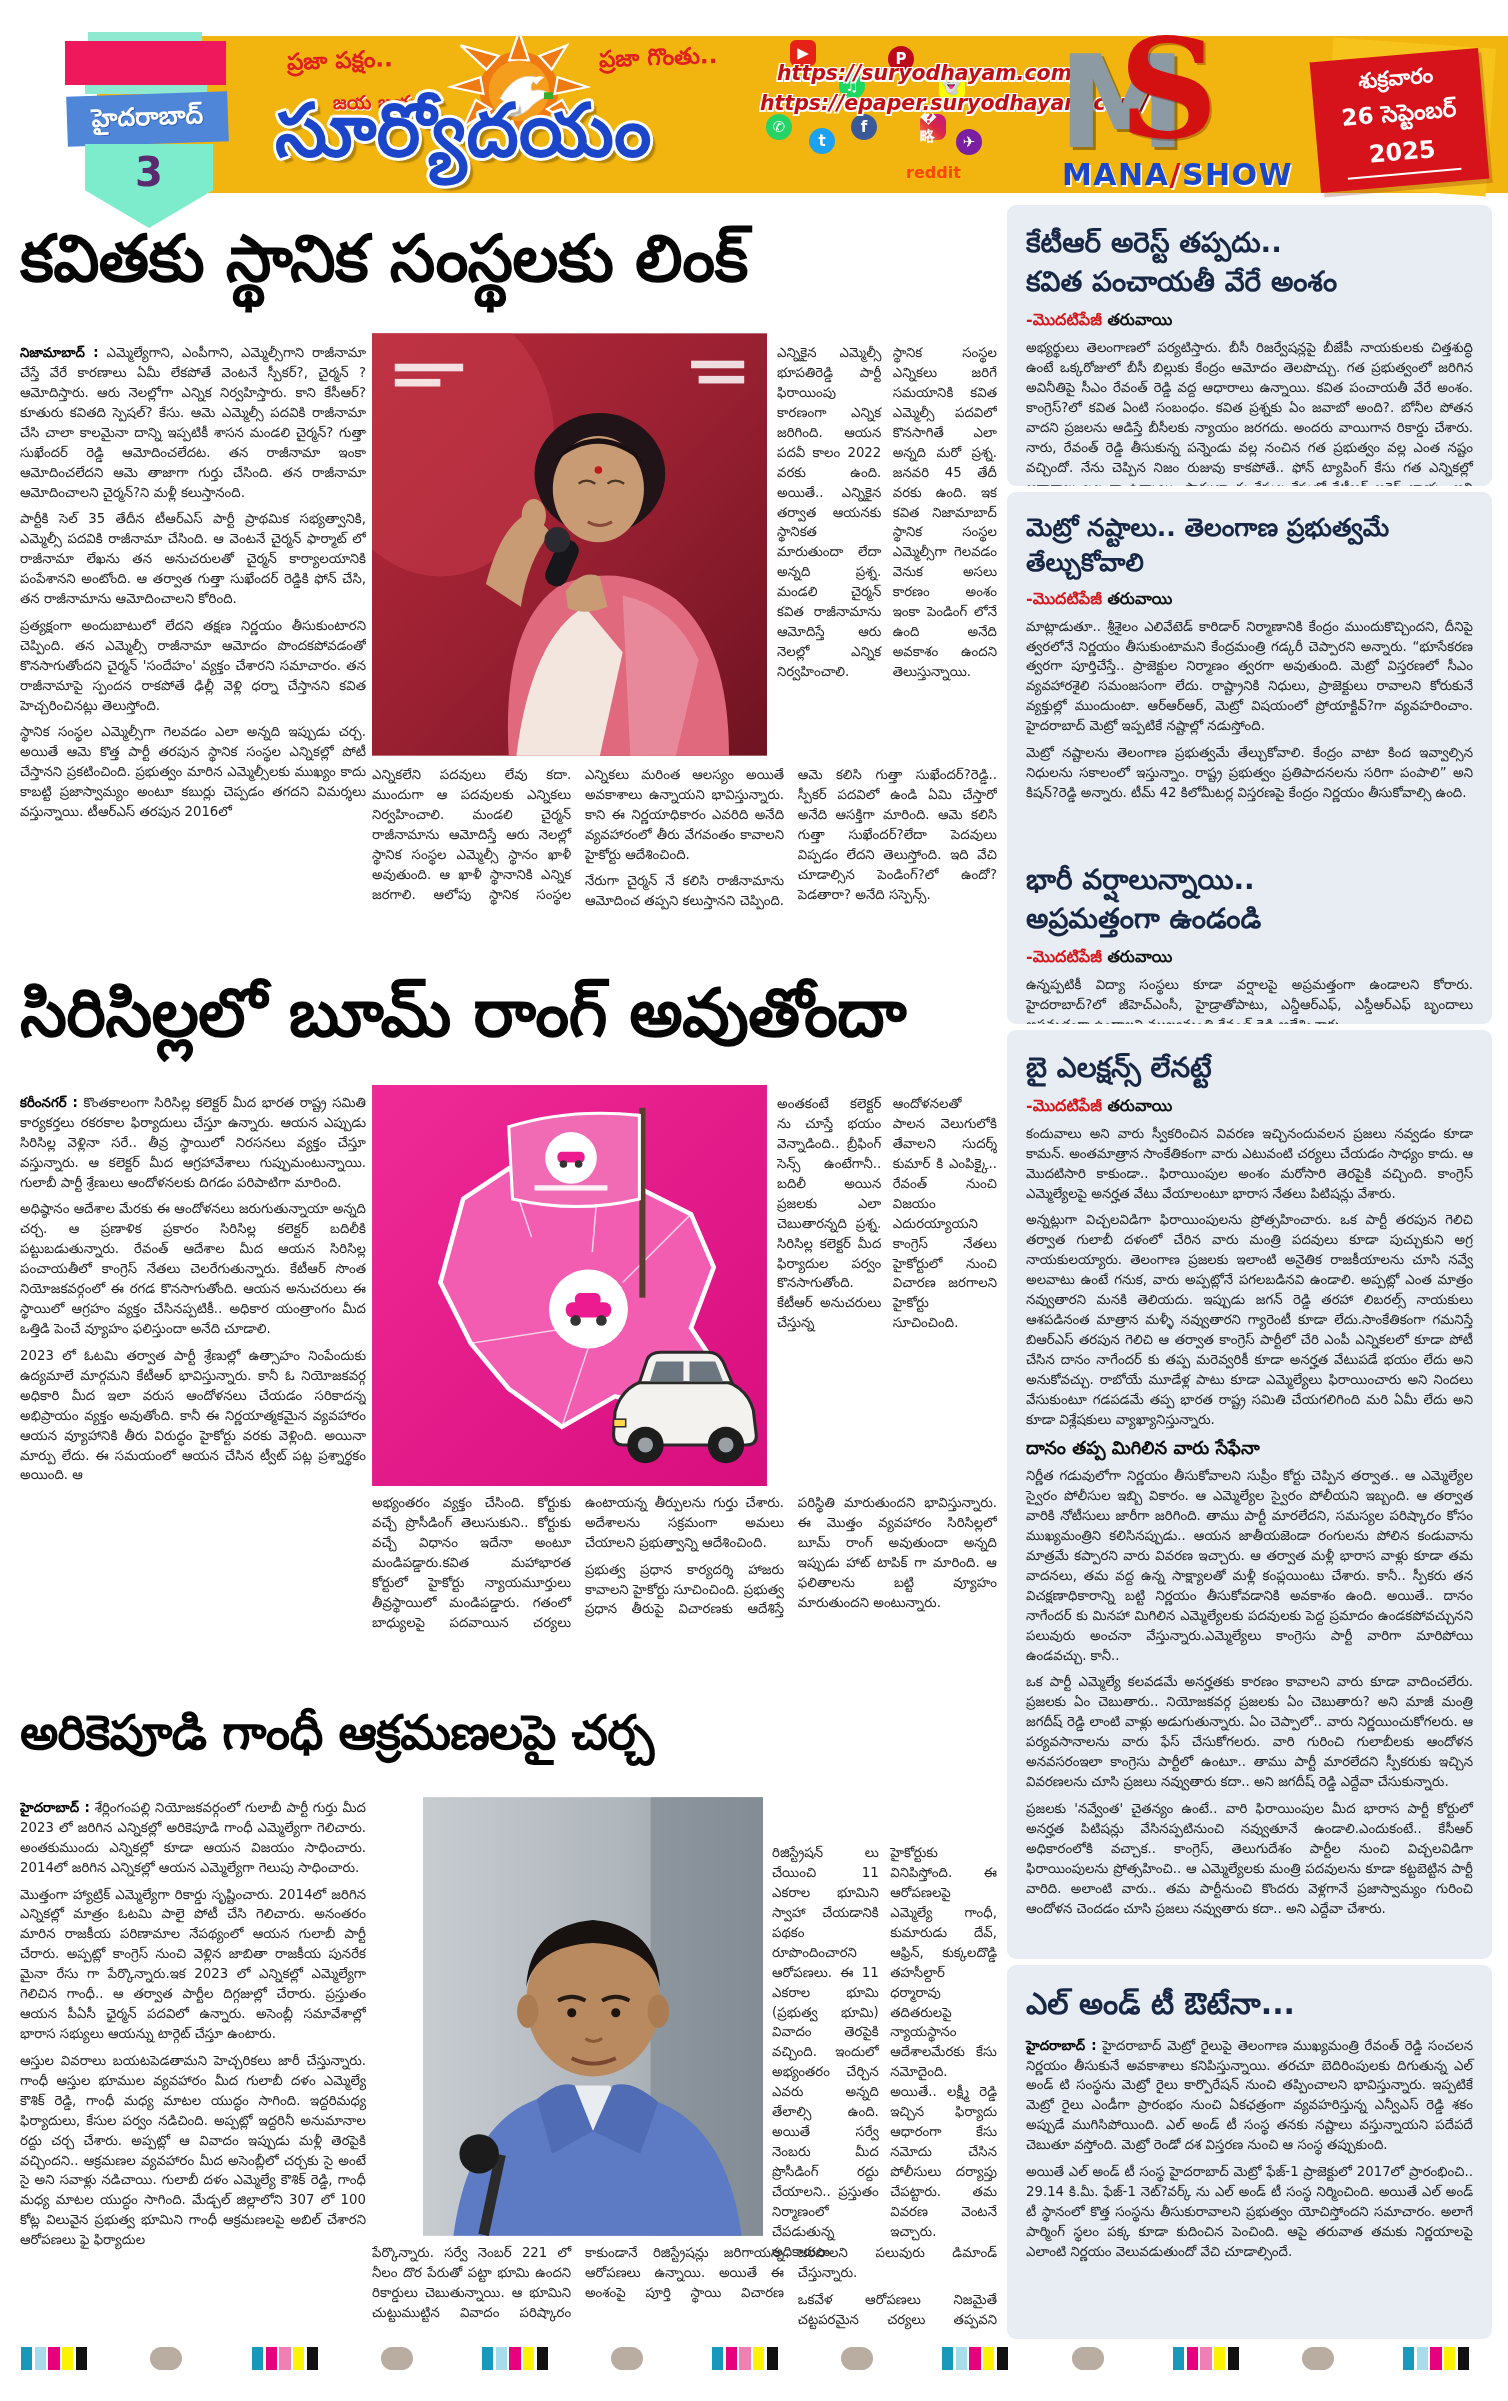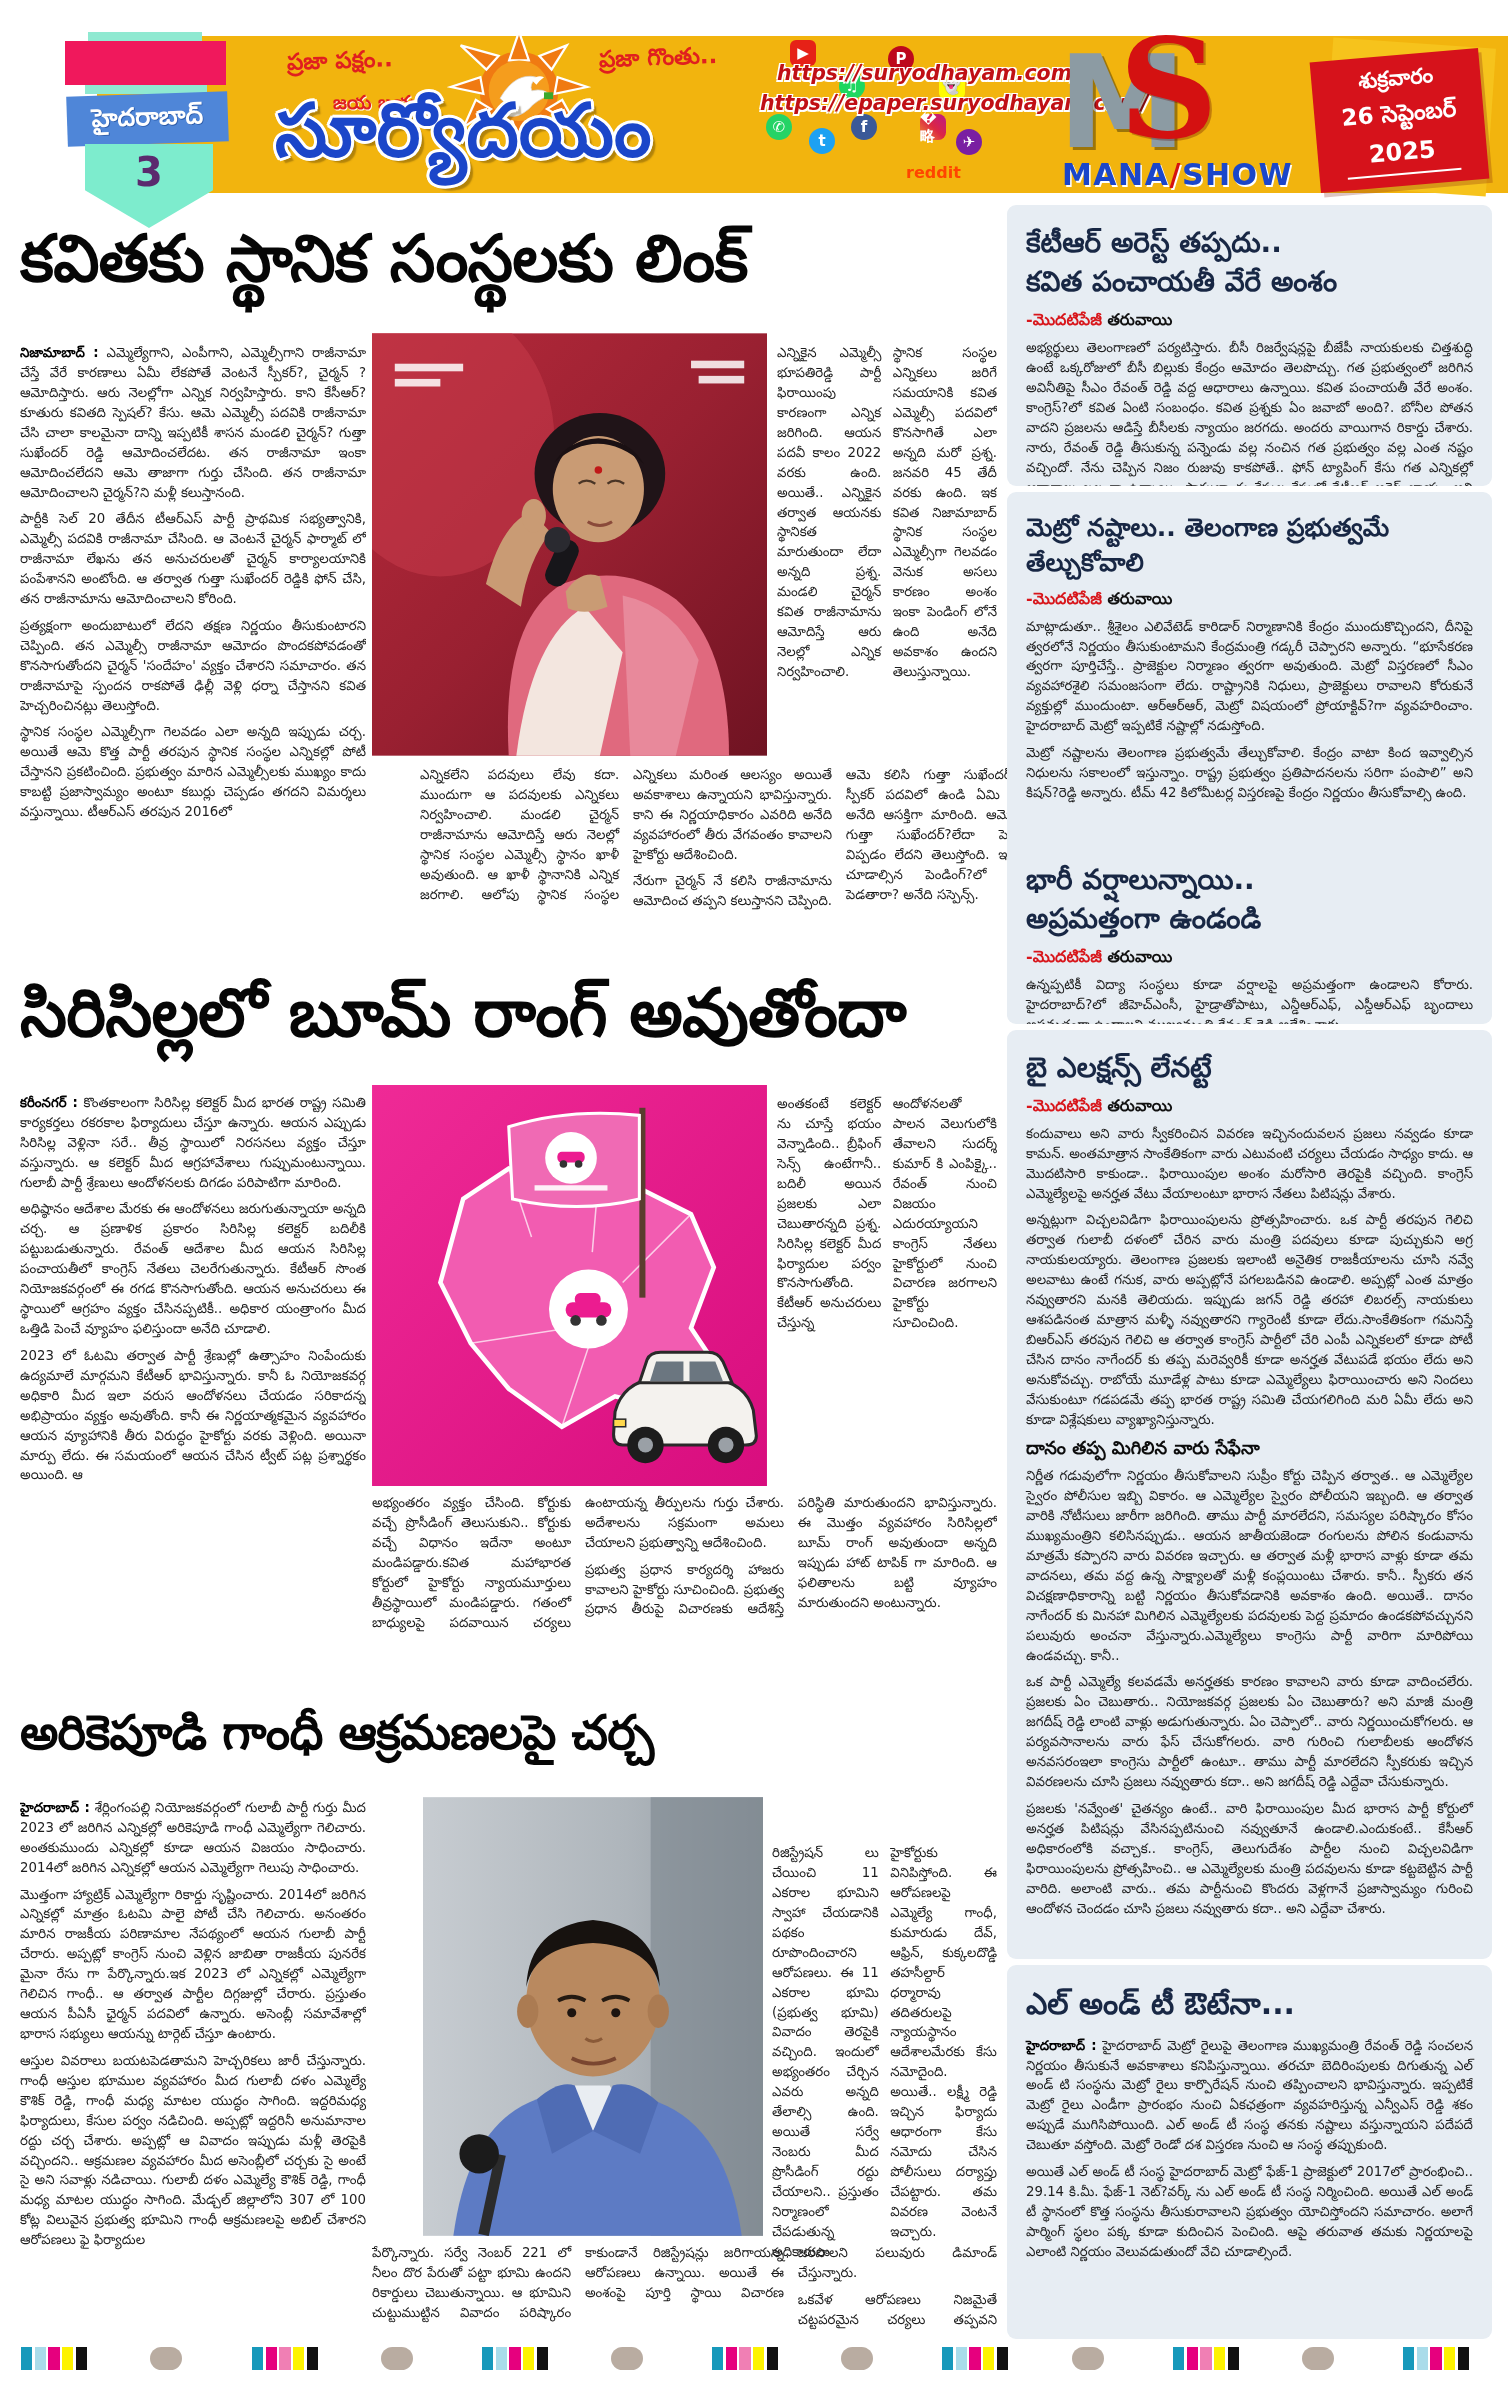--- a/index.html
+++ b/index.html
@@ -150,21 +150,21 @@
     <span class="l2">26 సెప్టెంబర్</span>
     <span class="l3">2025</span>
     <span class="flag-rule"></span>
   </div>
 
   <div class="abs main-headline h1a">కవితకు స్థానిక సంస్థలకు లింక్</div>
 
   <div class="txtcol" style="left:20px;top:343px;width:346px;height:597px;">
     <p class="para"><b class="dl">నిజామాబాద్ :</b> <span>ఎమ్మెల్యేగాని, ఎంపీగాని, ఎమ్మెల్సీగాని రాజీనామా చేస్తే వేరే కారణాలు ఏమీ లేకపోతే వెంటనే స్పీకర్?, చైర్మన్ ?ఆమోదిస్తారు. ఆరు నెలల్లోగా ఎన్నిక నిర్వహిస్తారు. కాని కేసీఆర్? కూతురు కవితది స్పెషల్? కేసు. ఆమె ఎమ్మెల్సీ పదవికి రాజీనామా చేసి చాలా కాలమైనా దాన్ని ఇప్పటికీ శాసన మండలి చైర్మన్? గుత్తా సుఖేందర్ రెడ్డి ఆమోదించలేదట. తన రాజీనామా ఇంకా ఆమోదించలేదని ఆమె తాజాగా గుర్తు చేసింది. తన రాజీనామా ఆమోదించాలని చైర్మన్?ని మళ్లీ కలుస్తానంది.</span></p>
     <div>
-        <p class="para">పార్టీకి సెల్ 20 తేదీన టీఆర్ఎస్ పార్టీ ప్రాథమిక సభ్యత్వానికి, ఎమ్మెల్సీ పదవికి రాజీనామా చేసింది. ఆ వెంటనే చైర్మన్ ఫార్మాట్ లో రాజీనామా లేఖను తన అనుచరులతో చైర్మన్ కార్యాలయానికి పంపేశానని అంటోంది. ఆ తర్వాత గుత్తా సుఖేందర్ రెడ్డికి ఫోన్ చేసి, తన రాజీనామాను ఆమోదించాలని కోరింది.</p>
+        <p class="para">పార్టీకి సెల్ 35 తేదీన టీఆర్ఎస్ పార్టీ ప్రాథమిక సభ్యత్వానికి, ఎమ్మెల్సీ పదవికి రాజీనామా చేసింది. ఆ వెంటనే చైర్మన్ ఫార్మాట్ లో రాజీనామా లేఖను తన అనుచరులతో చైర్మన్ కార్యాలయానికి పంపేశానని అంటోంది. ఆ తర్వాత గుత్తా సుఖేందర్ రెడ్డికి ఫోన్ చేసి, తన రాజీనామాను ఆమోదించాలని కోరింది.</p>
         <p class="para">ప్రత్యక్షంగా అందుబాటులో లేదని తక్షణ నిర్ణయం తీసుకుంటారని చెప్పింది. తన ఎమ్మెల్సీ రాజీనామా ఆమోదం పొందకపోవడంతో కొనసాగుతోందని చైర్మన్ 'సందేహం' వ్యక్తం చేశారని సమాచారం. తన రాజీనామాపై స్పందన రాకపోతే ఢిల్లీ వెళ్లి ధర్నా చేస్తానని కవిత హెచ్చరించినట్లు తెలుస్తోంది.</p>
         <p class="para">స్థానిక సంస్థల ఎమ్మెల్సీగా గెలవడం ఎలా అన్నది ఇప్పుడు చర్చ. అయితే ఆమె కొత్త పార్టీ తరపున స్థానిక సంస్థల ఎన్నికల్లో పోటీ చేస్తానని ప్రకటించింది. ప్రభుత్వం మారిన ఎమ్మెల్సీలకు ముఖ్యం కాదు కాబట్టి ప్రజాస్వామ్యం అంటూ కబుర్లు చెప్పడం తగదని విమర్శలు వస్తున్నాయి. టీఆర్ఎస్ తరపున 2016లో</p>
       </div>
   </div>
 
   <div class="photo" style="left:372px;top:333px;width:395px;height:423px;">
     <svg width="395" height="423" viewBox="0 0 520 556">
       <defs>
         <linearGradient id="bg1" x1="0" y1="0" x2="1" y2="1">
           <stop offset="0" stop-color="#b72a3b"></stop>
@@ -200,21 +200,21 @@
     </svg>
   </div>
 
   <div class="txtcol two-col" style="left:777px;top:343px;width:220px;height:410px;font-size:12px;">
     <div>
         <p class="para">ఎన్నికైన ఎమ్మెల్సీ భూపతిరెడ్డి పార్టీ ఫిరాయింపు కారణంగా ఎన్నిక జరిగింది. ఆయన పదవీ కాలం 2022 వరకు ఉంది. అయితే.. ఎన్నికైన తర్వాత ఆయనకు స్థానికత మారుతుందా లేదా అన్నది ప్రశ్న. మండలి చైర్మన్ కవిత రాజీనామాను ఆమోదిస్తే ఆరు నెలల్లో ఎన్నిక నిర్వహించాలి.</p>
         <p class="para">స్థానిక సంస్థల ఎన్నికలు జరిగే సమయానికి కవిత ఎమ్మెల్సీ పదవిలో కొనసాగితే ఎలా అన్నది మరో ప్రశ్న. జనవరి 45 తేదీ వరకు ఉంది. ఇక కవిత నిజామాబాద్ స్థానిక సంస్థల ఎమ్మెల్సీగా గెలవడం వెనుక అసలు కారణం అంశం ఇంకా పెండింగ్ లోనే ఉంది అనేది అవకాశం ఉందని తెలుస్తున్నాయి.</p>
       </div>
   </div>
 
-  <div class="txtcol three-col" style="left:372px;top:765px;width:625px;height:176px;margin-left:48px;">
+  <div class="txtcol three-col" style="left:372px;top:765px;width:625px;height:176px;">
     <div>
         <p class="para">ఎన్నికలేని పదవులు లేవు కదా. ముందుగా ఆ పదవులకు ఎన్నికలు నిర్వహించాలి. మండలి చైర్మన్ రాజీనామాను ఆమోదిస్తే ఆరు నెలల్లో స్థానిక సంస్థల ఎమ్మెల్సీ స్థానం ఖాళీ అవుతుంది. ఆ ఖాళీ స్థానానికి ఎన్నిక జరగాలి. ఆలోపు స్థానిక సంస్థల ఎన్నికలు మరింత ఆలస్యం అయితే అవకాశాలు ఉన్నాయని భావిస్తున్నారు. కాని ఈ నిర్ణయాధికారం ఎవరిది అనేది వ్యవహారంలో తీరు వేగవంతం కావాలని హైకోర్టు ఆదేశించింది.</p>
         <p class="para">నేరుగా చైర్మన్ నే కలిసి రాజీనామాను ఆమోదించ తప్పని కలుస్తానని చెప్పింది. ఆమె కలిసి గుత్తా సుఖేందర్?రెడ్డి.. స్పీకర్ పదవిలో ఉండి ఏమి చేస్తారో అనేది ఆసక్తిగా మారింది. ఆమె కలిసి గుత్తా సుఖేందర్?లేదా పెదవులు విప్పడం లేదని తెలుస్తోంది. ఇది వేచి చూడాల్సిన పెండింగ్?లో ఉందో? పెడతారా? అనేది సస్పెన్స్.</p>
       </div>
   </div>
 
   <div class="abs main-headline h2a">సిరిసిల్లలో బూమ్ రాంగ్ అవుతోందా</div>
 
   <div class="txtcol" style="left:20px;top:1093px;width:346px;height:584px;">
     <p class="para"><b class="dl">కరీంనగర్ :</b> <span>కొంతకాలంగా సిరిసిల్ల కలెక్టర్ మీద భారత రాష్ట్ర సమితి కార్యకర్తలు రకరకాల ఫిర్యాదులు చేస్తూ ఉన్నారు. ఆయన ఎప్పుడు సిరిసిల్ల వెళ్లినా సరే.. తీవ్ర స్థాయిలో నిరసనలు వ్యక్తం చేస్తూ వస్తున్నారు. ఆ కలెక్టర్ మీద ఆగ్రహావేశాలు గుప్పుమంటున్నాయి. గులాబీ పార్టీ శ్రేణులు ఆందోళనలకు దిగడం పరిపాటిగా మారింది.</span></p>

